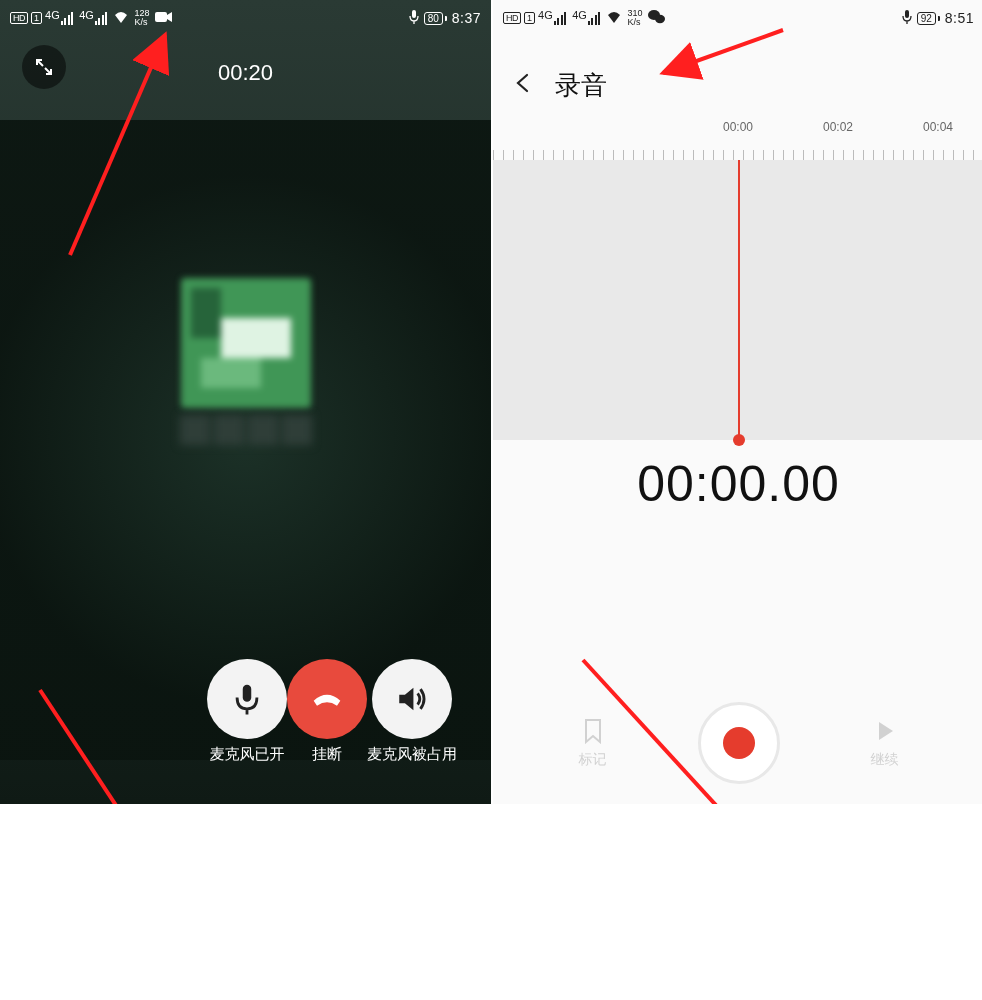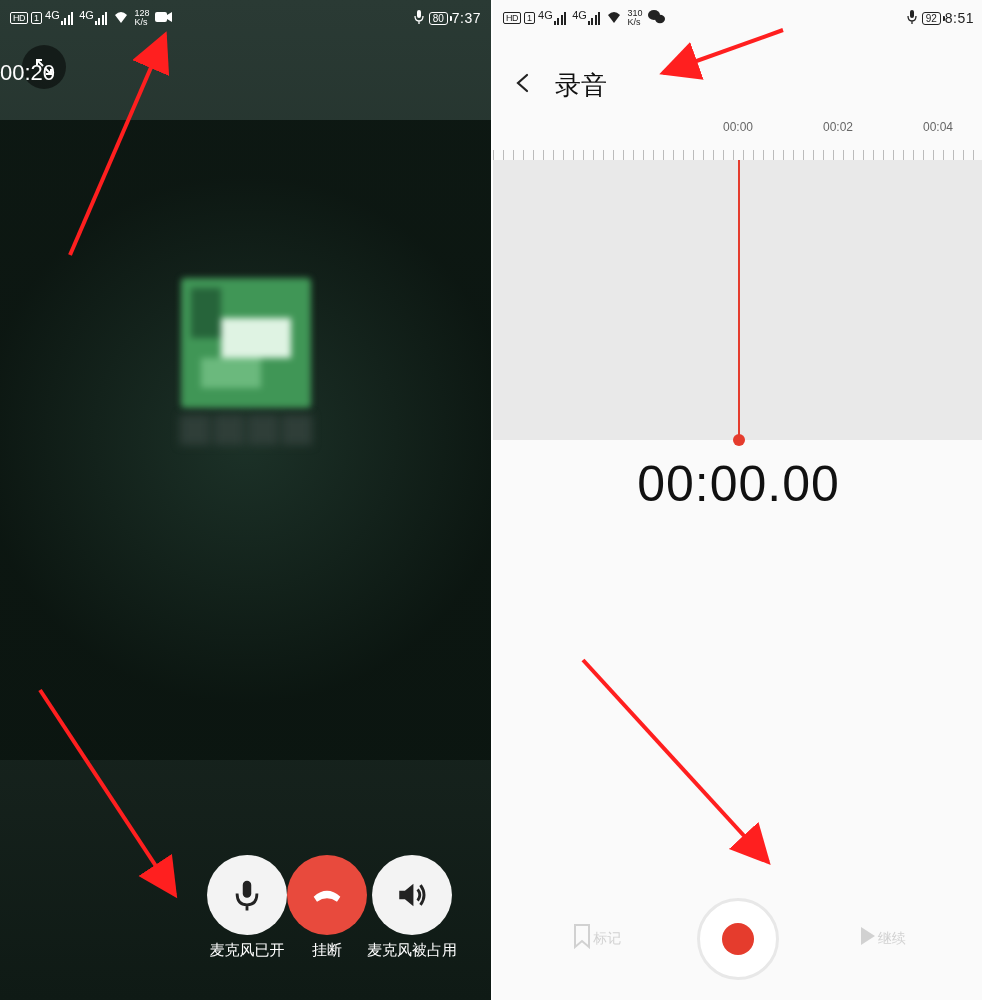--- a/index.html
+++ b/index.html
@@ -1,45 +1,45 @@
 <!DOCTYPE html>
 <html><head>
 <meta charset="utf-8">
 <style>
   html,body{margin:0;padding:0;font-family:-apple-system,"Segoe UI",Arial,sans-serif;background:#eee}
   #stage{width:982px;height:1000px;margin:0 auto;position:relative;background:#fff}
-  .phone{position:absolute;top:0;height:1000px;overflow:hidden}
+  .phone{position:absolute;top:0;height:804px;overflow:hidden}
   #left{left:0;width:491px;background:linear-gradient(180deg,#2a3a34 0%,#0f1a15 100%)}
   #right{left:491px;width:491px;background:#fafafa;border-left:2px solid #fff}
 
   
   .status{height:28px;padding:4px 10px 0;display:flex;align-items:center;font-size:13px;font-weight:500}
   #left .status{color:#fff}
   #right .status{color:#222}
   .status .sgap{flex:1}
   .hd{border:1.5px solid currentColor;border-radius:2px;font-size:9px;padding:0 2px;letter-spacing:-0.5px;margin-right:3px}
   .sim{font-size:9px;border:1.5px solid currentColor;border-radius:2px;padding:0 2px;margin-right:3px}
   .lbl4g{font-size:11px;margin-right:1px;line-height:1;position:relative;top:-3px}
   .sigbars{display:inline-flex;align-items:flex-end;gap:1.5px;margin-right:6px}
   .sigbars i{display:block;width:2px;background:currentColor}
   .b1{height:4px}.b2{height:7px}.b3{height:10px}.b4{height:13px}
   .wifi{margin-right:5px}
   .net{font-size:9px;line-height:1;margin-right:6px;text-align:left}
   .net span{display:block}
   .cam{font-size:13px;margin-right:3px}
   .wc{font-size:15px;margin-right:3px}
   .micico{font-size:12px;margin-right:5px}
-  .batt{display:inline-flex;align-items:center;}
+  .batt{display:inline-flex;align-items:center;margin-right:5px}
   .batt .lv{font-size:10px;border:1.5px solid currentColor;border-radius:3px;padding:0 3px;margin-right:2px}
   .batt .nub{display:inline-block;width:2px;height:5px;background:currentColor;border-radius:0 1px 1px 0}
   .clk{font-size:14px;letter-spacing:0.5px}
 
   
   #fsbtn{position:absolute;top:45px;left:22px;width:44px;height:44px;border-radius:50%;background:rgba(0,0,0,0.5);color:#fff;display:flex;align-items:center;justify-content:center;font-size:18px}
-  #calltime{position:absolute;top:60px;left:0;right:0;text-align:left;color:#fff;font-size:22px}
+  #calltime{position:absolute;top:60px;left:0;right:0;text-align:center;color:#fff;font-size:22px}
   #vignette{position:absolute;top:120px;left:-80px;right:-80px;height:640px;background:radial-gradient(circle,#1c3228 0%,#0a140f 58%,#0a140f 100%);opacity:0.9}
   #avatar{position:absolute;top:278px;left:50%;transform:translateX(-50%);width:130px;height:130px;background:#409656;border-radius:4px;filter:blur(3px)}
   #avatar .p1{position:absolute;top:10px;left:10px;width:30px;height:50px;background:#26643a}
   #avatar .p2{position:absolute;top:40px;left:40px;width:70px;height:40px;background:#dff3e3}
   #avatar .p3{position:absolute;top:80px;left:20px;width:60px;height:30px;background:#6bb97d}
   #contact{position:absolute;top:415px;left:50%;transform:translateX(-50%);color:#3a4a44;font-size:30px;filter:blur(4px);letter-spacing:5px}
   #contact span{display:inline-block;width:30px;height:30px;background:#2f3e38;margin:0 2px}
 
   #ctrlrow{position:absolute;bottom:40px;left:0;right:4px;display:flex;justify-content:flex-end;padding:0 30px}
   .ctrl{display:flex;flex-direction:column;align-items:center;color:#fff;font-size:15px}
@@ -54,21 +54,21 @@
   #rtitle{font-size:26px;color:#111;margin-left:12px;font-weight:400}
   #ruler{position:absolute;top:120px;left:0;right:0;height:40px}
   #ruler .tk{position:absolute;bottom:0;width:1px;background:#bbb;height:10px}
   #ruler .tlbl{position:absolute;top:0;font-size:12px;color:#666;transform:translateX(-50%)}
   #wave{position:absolute;top:160px;left:0;right:0;height:280px;background:#e9e9e9}
   #needle{position:absolute;top:160px;left:245px;width:2px;height:280px;background:#e53c2d;z-index:5}
   #needle:after{content:'';position:absolute;bottom:-6px;left:-5px;width:12px;height:12px;border-radius:50%;background:#e53c2d}
   #rtime{position:absolute;top:455px;left:0;right:0;text-align:center;font-size:50px;color:#111;font-weight:300;letter-spacing:1px}
 
   #rctrls{position:absolute;bottom:20px;left:0;right:0;display:flex;justify-content:space-around;align-items:center;padding:0 40px}
-  .rsmall{display:flex;flex-direction:row;align-items:center;color:#aaa;font-size:14px;opacity:0.5}
+  .rsmall{display:flex;flex-direction:column;align-items:center;color:#aaa;font-size:14px;opacity:0.5}
   .ricon{margin-bottom:4px}
   #recbtn{width:76px;height:76px;border-radius:50%;background:#fff;border:3px solid #e8e8e8;display:flex;align-items:center;justify-content:center}
   #recdot{width:32px;height:32px;border-radius:50%;background:#e53c2d}
   #rightToast{position:absolute;bottom:110px;left:20px;right:20px;background:rgba(60,60,60,0.95);color:#fff;padding:14px 20px;border-radius:24px;font-size:16px;line-height:1.5;z-index:30}
 
   
   svg.arrows{position:absolute;top:0;left:0;pointer-events:none;z-index:50}
 </style>
 </head>
 <body>
@@ -106,21 +106,21 @@
           </svg></span>
       <span class="sgap"></span>
       <span class="micico"><svg width="10" height="14" viewBox="0 0 10 14">
             <rect x="3" y="0" width="4" height="8" rx="2" fill="currentColor"></rect>
             <path d="M1 6 Q1 11 5 11 Q9 11 9 6 M5 11 L5 14" stroke="currentColor" stroke-width="1.3" fill="none"></path>
           </svg></span>
       <span class="batt">
           <span class="lv">80</span>
           <span class="nub"></span>
         </span>
-      <span class="clk">7:37</span>
+      <span class="clk">8:37</span>
     </div>
 
     <div id="fsbtn">
         <svg width="18" height="18" viewBox="0 0 18 18">
           <path d="M2 7 L2 2 L7 2 M16 11 L16 16 L11 16" stroke="#fff" stroke-width="2" fill="none"></path>
           <path d="M2 2 L8 8 M16 16 L10 10" stroke="#fff" stroke-width="2"></path>
         </svg>
       </div>
     <div id="calltime">00:20</div>
     <div id="vignette"></div>

